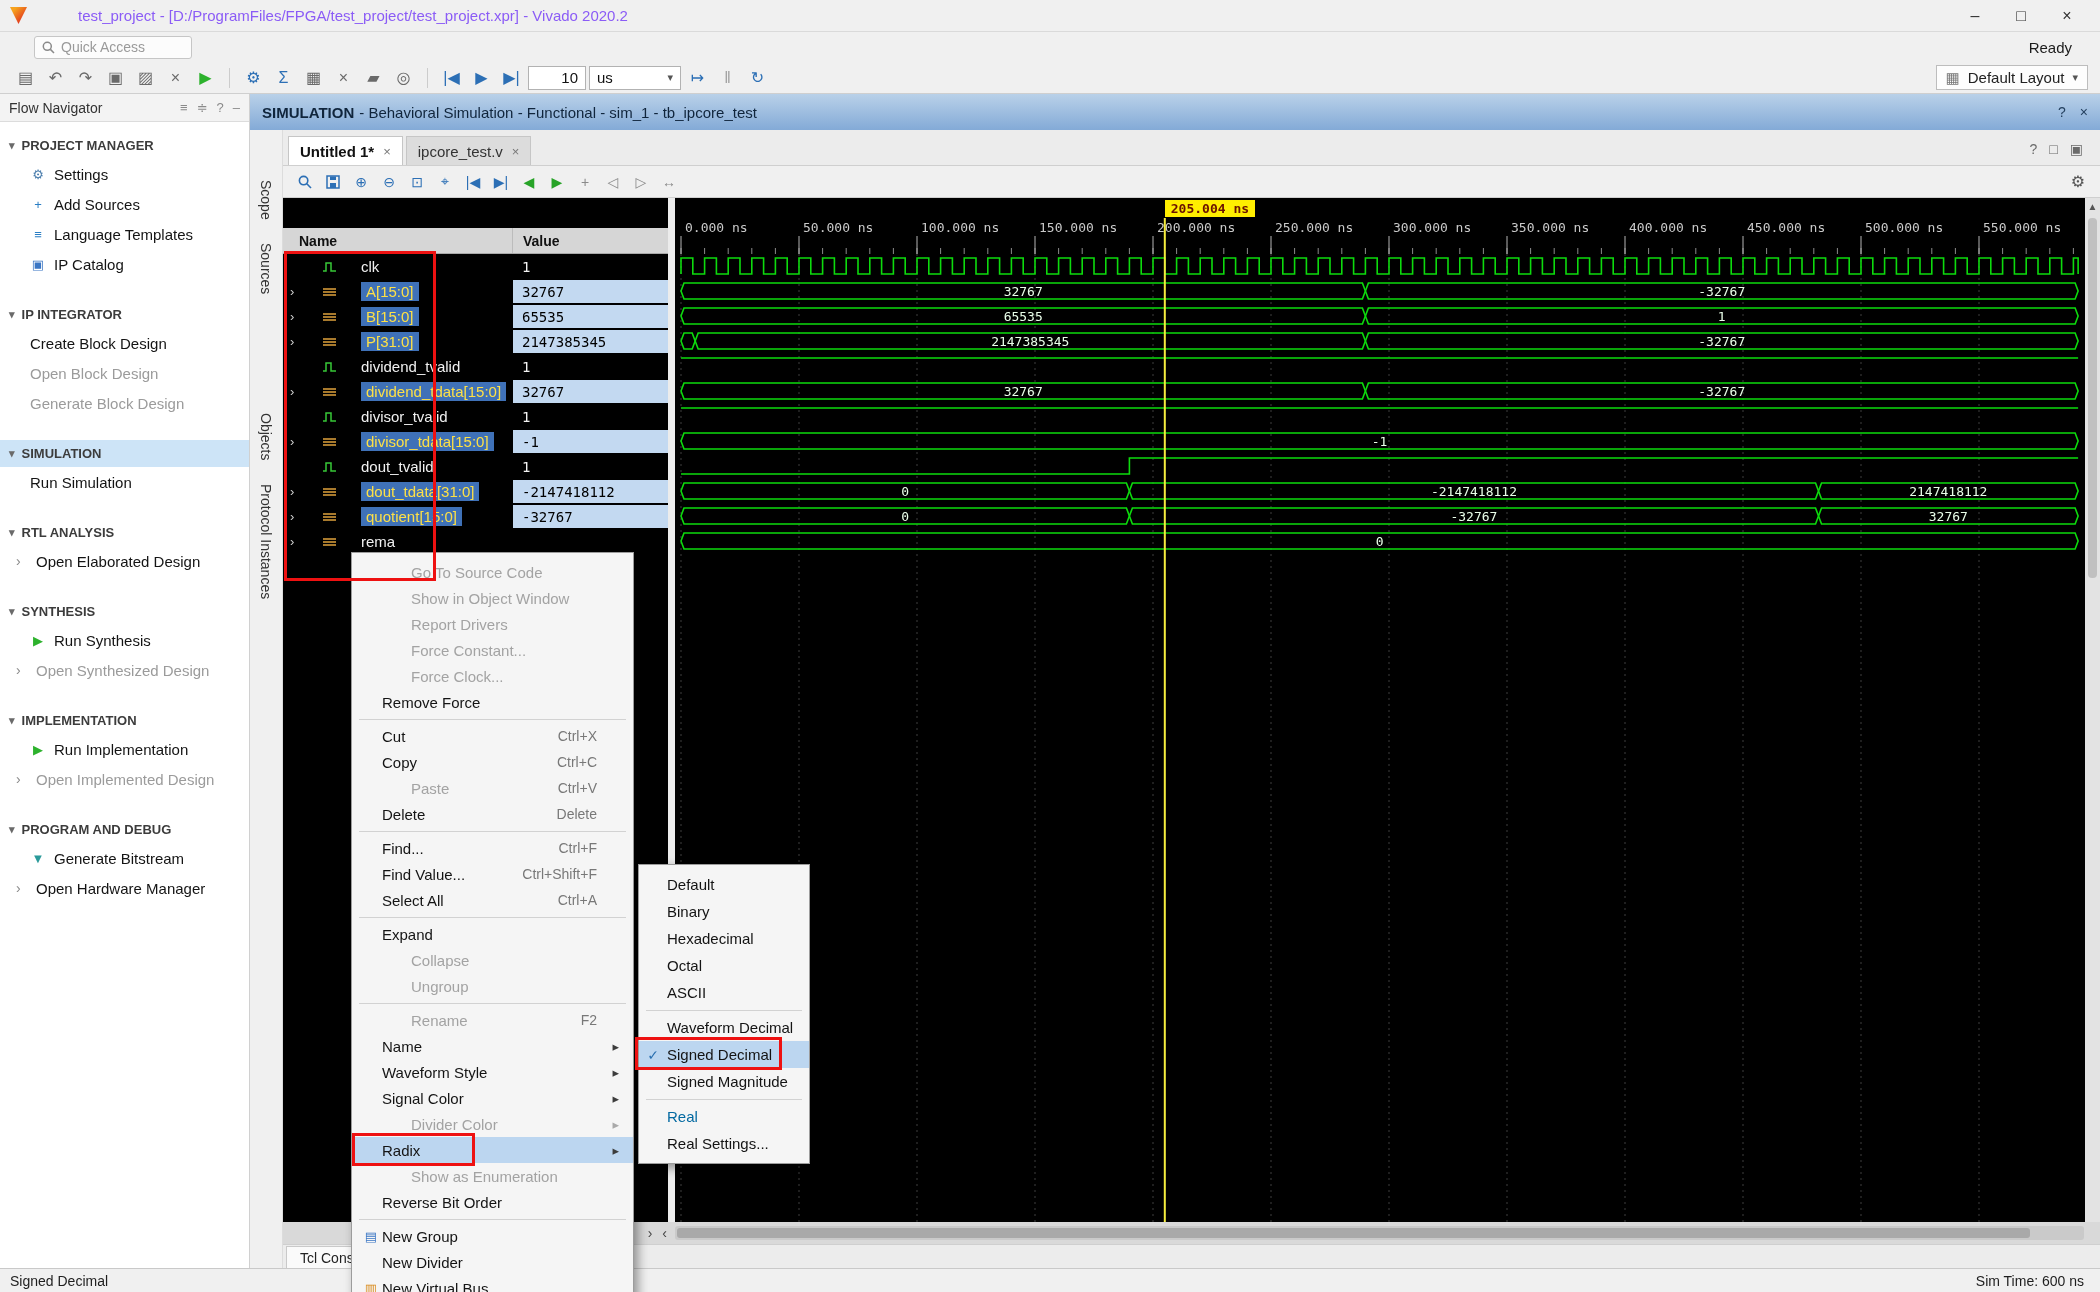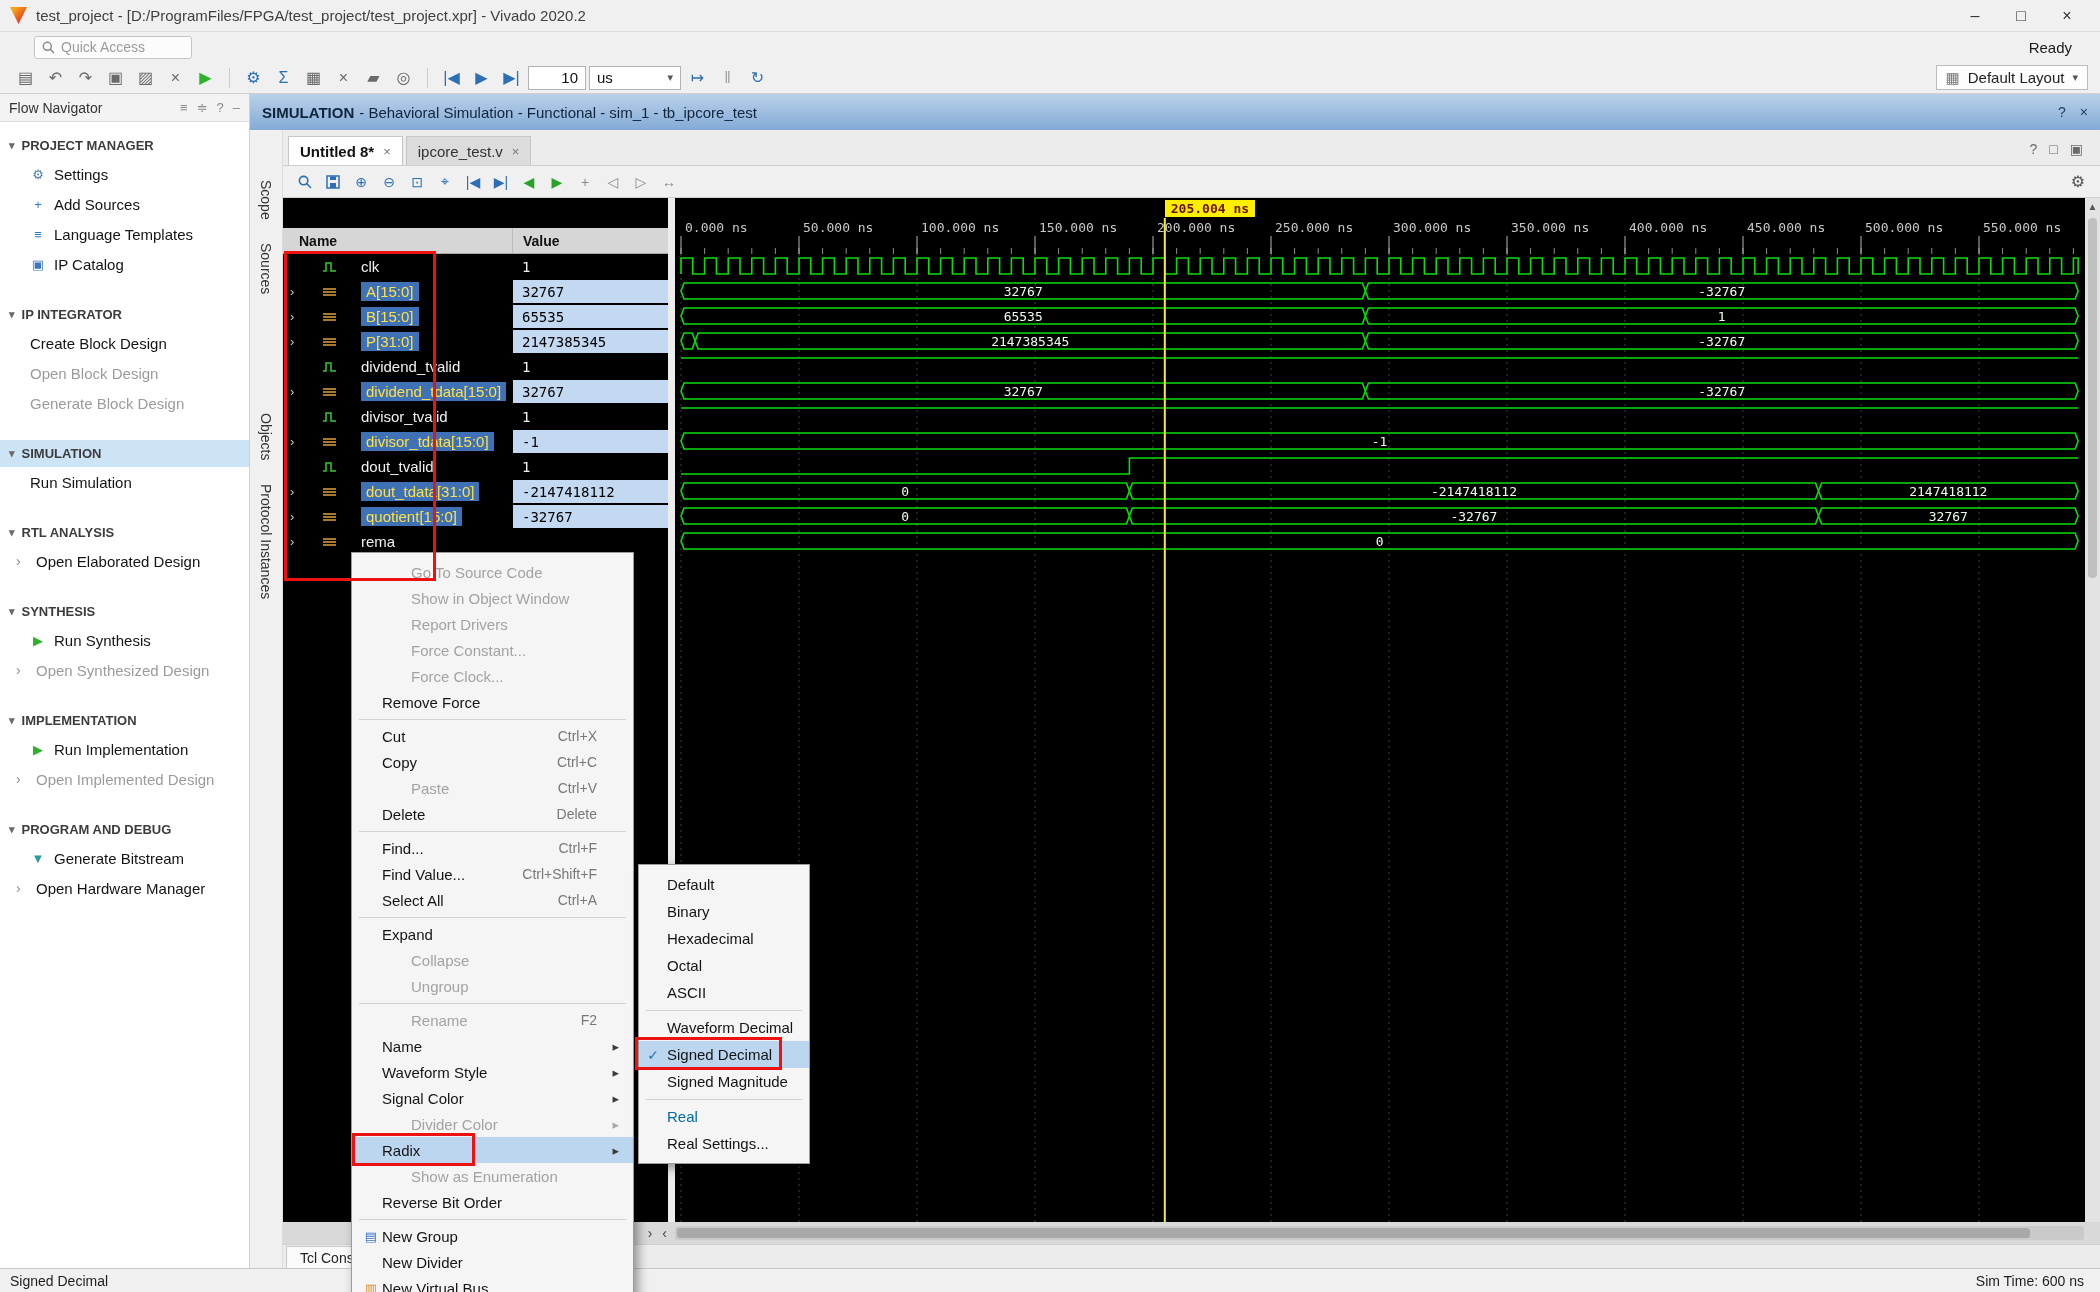--- a/index.html
+++ b/index.html
@@ -3,21 +3,21 @@
 <meta charset="utf-8">
 <style>
   * { margin:0; padding:0; box-sizing:border-box; }
   html,body { width:2100px; height:1292px; }
   body { font-family:"Liberation Sans",sans-serif; font-size:15px; background:#e8e8e8; overflow:hidden; }
   .app { position:relative; width:2100px; height:1292px; overflow:hidden; background:#f0f0f0; }
 
   
   .titlebar { height:32px; background:#f0f0f0; border-bottom:1px solid #dadada; display:flex; align-items:center; padding:0 10px; gap:9px; }
   .logo { width:17px; height:17px; background:linear-gradient(135deg,#f6a21d 20%,#e0311f 80%); clip-path:polygon(0 0,100% 0,50% 100%); }
-  .title-text { font-size:15px; color:#404040; }
+  .title-text { font-size:15px; color:#8b5cf6;margin-left:42px; }
   .win-controls { margin-left:auto; display:flex; }
   .win-btn { width:46px; height:28px; display:flex; align-items:center; justify-content:center; color:#333; font-size:16px; }
 
   
   .menubar { height:30px; background:#f0f0f0; display:flex; align-items:center; padding:0 8px; }
   .menu-item { padding:4px 13px; color:#141414; }
   .quick-access { margin-left:26px; width:158px; height:23px; border:1px solid #c6c6c6; background:#fcfcfc; border-radius:3px; display:flex; align-items:center; gap:6px; padding:0 7px; color:#9a9a9a; font-size:14px; }
   .ready { margin-left:auto; padding-right:20px; color:#1c1c1c; }
 
   
@@ -322,21 +322,21 @@
         <div class="side-tabs" id="side-tabs">
             <div class="side-tab">Scope</div>
             <div class="side-tab">Sources</div>
             <div class="side-tab">Objects</div>
             <div class="side-tab">Protocol Instances</div>
           </div>
 
         <div class="wave-window">
           <div class="doc-tabs" id="doc-tabs">
               <div class="doc-tab active">
-                <span>Untitled 8*</span>
+                <span>Untitled 1*</span>
                 <span class="tab-close">×</span>
               </div>
               <div class="doc-tab">
                 <span>ipcore_test.v</span>
                 <span class="tab-close">×</span>
               </div>
               <div class="doc-tab-icons">
                 <span>?</span>
                 <span>□</span>
                 <span>▣</span>

